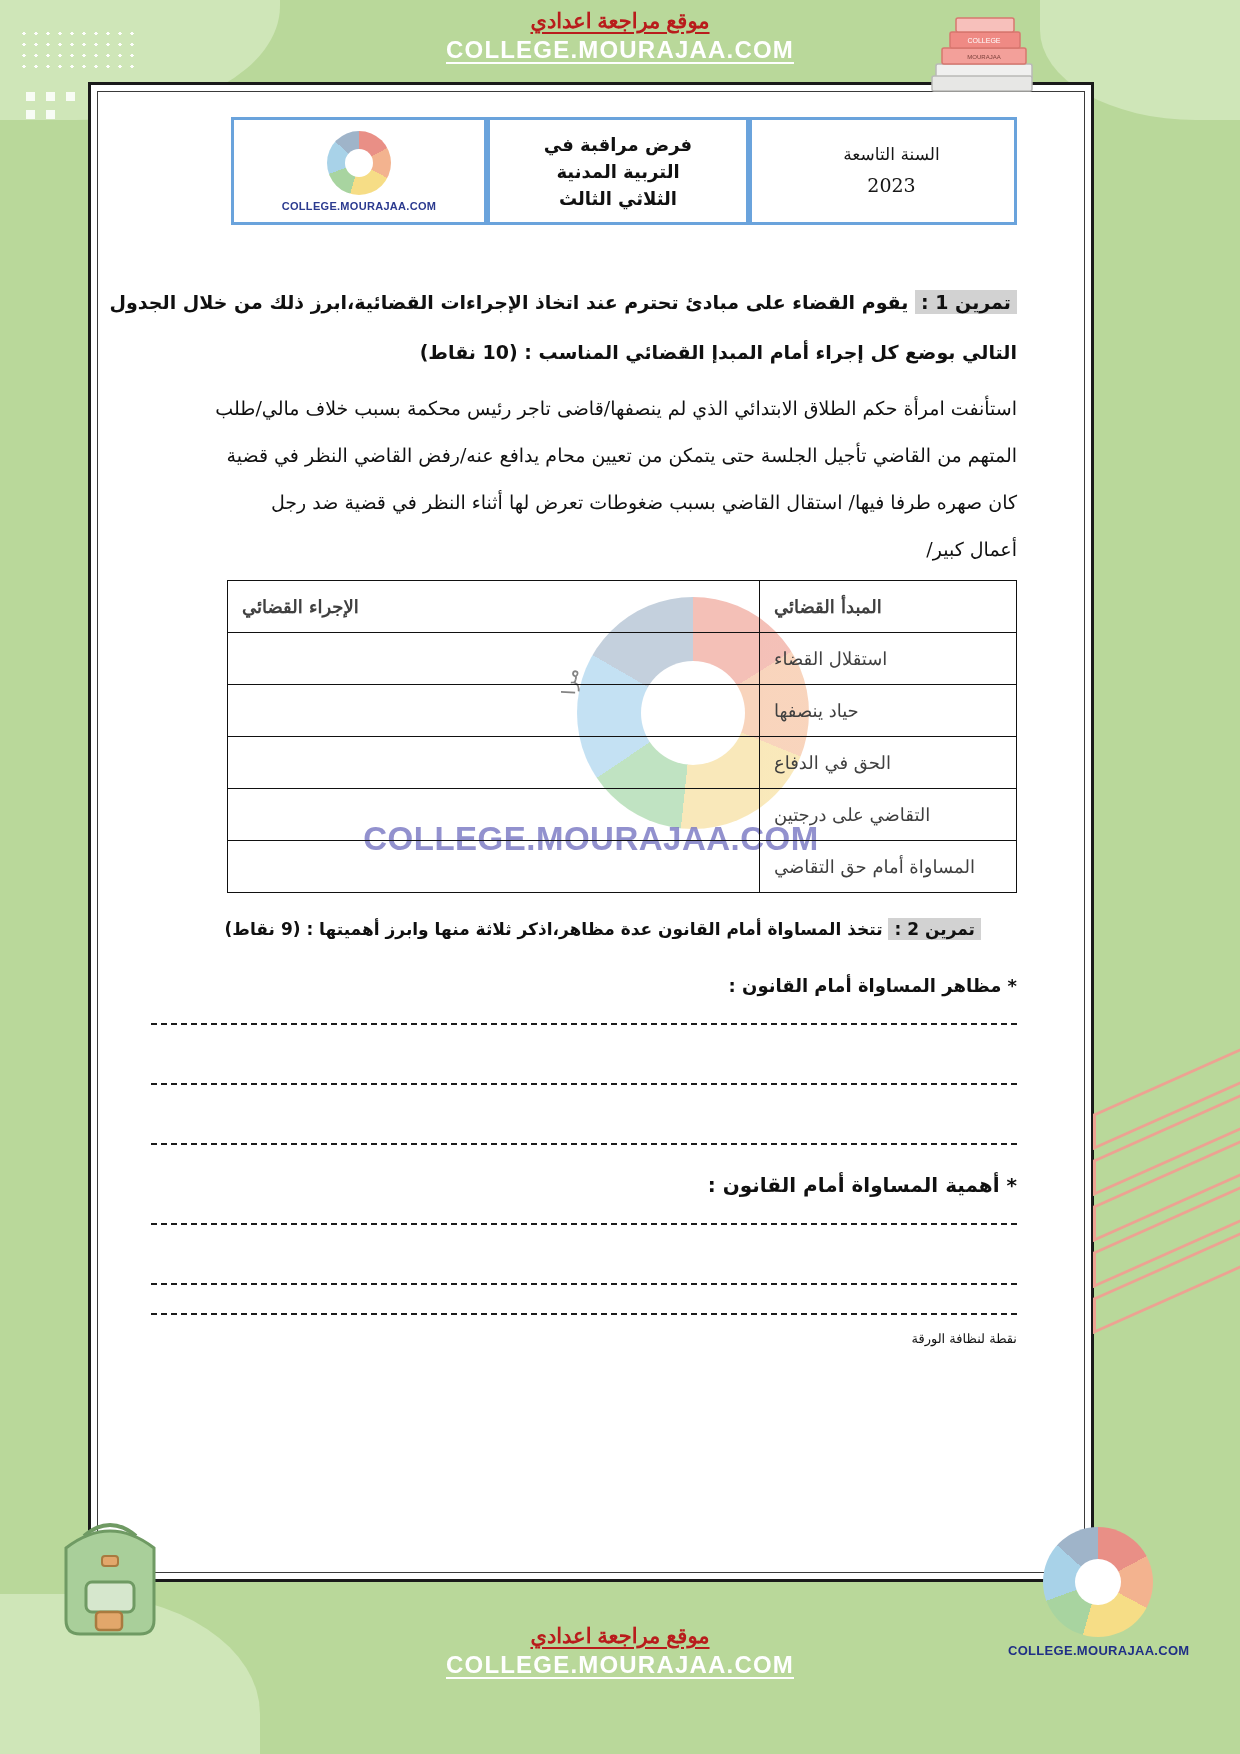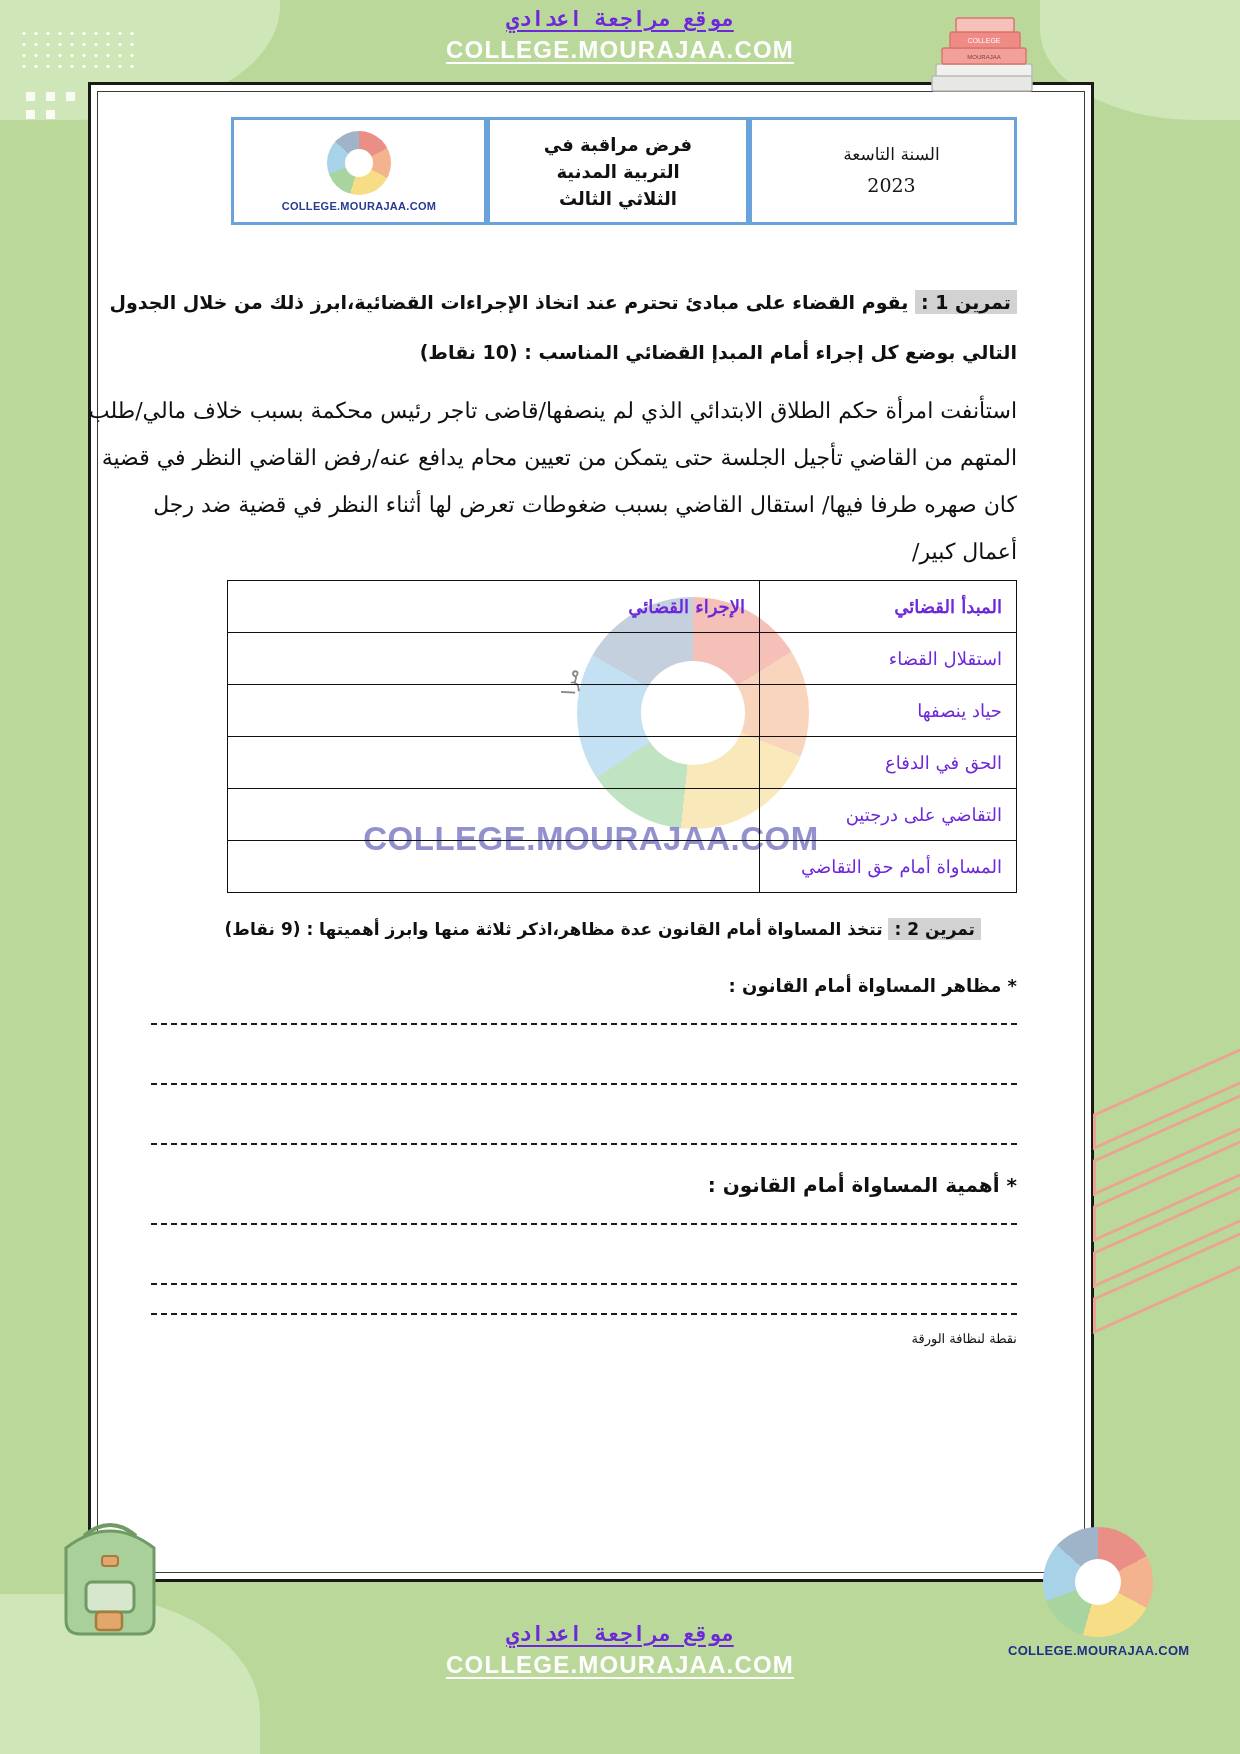--- a/index.html
+++ b/index.html
@@ -24,23 +24,23 @@
   .dots{position:absolute;left:18px;top:28px;width:120px;height:46px;
         background-image:radial-gradient(#ffffff 1.6px, transparent 1.7px);
         background-size:12px 11px;opacity:.95;}
 
   
   .sq{position:absolute;width:9px;height:9px;background:#ffffff;opacity:.85;}
 
   
   .banner{position:absolute;left:0;width:1240px;text-align:center;z-index:6;}
   .banner .ar{
-    font-size:21px;font-weight:700;color:#6d28d9;letter-spacing:.5px;
+    font-size:21px;font-weight:700;color:#b91c1c;letter-spacing:.5px;
     text-decoration:underline;text-underline-offset:4px;line-height:1.25;
-    font-family:Liberation Mono, monospace;
+    font-family:Liberation Sans, sans-serif;
   }
   .banner .en{
     font-size:24px;font-weight:700;color:#ffffff;letter-spacing:1.2px;
     text-decoration:underline;text-underline-offset:4px;line-height:1.3;
     font-family:"Liberation Sans",sans-serif;direction:ltr;
   }
   #banner-top{top:8px;}
   #banner-bottom{bottom:74px;}
 
   
@@ -93,31 +93,31 @@
   }
 
   
   .ar-line{
     position:absolute;color:#101010;direction:rtl;text-align:right;
     font-family:"DejaVu Serif","Liberation Serif",serif;
     white-space:nowrap;
   }
   .bold-head{font-weight:700;font-size:19px;
     font-family:"DejaVu Sans",sans-serif;}
-  .body-txt{font-size:22px;line-height:1.9;}
+  .body-txt{font-size:19px;line-height:1.9;}
   .hl{background:#d2d2d2;padding:1px 6px;font-weight:700;}
 
   
   #princ-table{
     position:absolute;right:74px;top:495px;width:790px;
     border-collapse:collapse;z-index:3;background:transparent;
   }
   #princ-table td{
     border:1.6px solid #111;height:51px;padding:0 14px;
-    font-size:18px;color:#6d28d9;text-align:right;
+    font-size:18px;color:#404040;text-align:left;
     font-family:"DejaVu Serif","Liberation Serif",serif;
     background:transparent;
   }
   #princ-table td.col-principle{width:228px;}
   #princ-table td.col-action{width:auto;}
   #princ-table tr.head td{font-weight:700;}
 
   
   #wm-donut{
     position:absolute;right:282px;top:512px;width:232px;height:232px;z-index:2;

